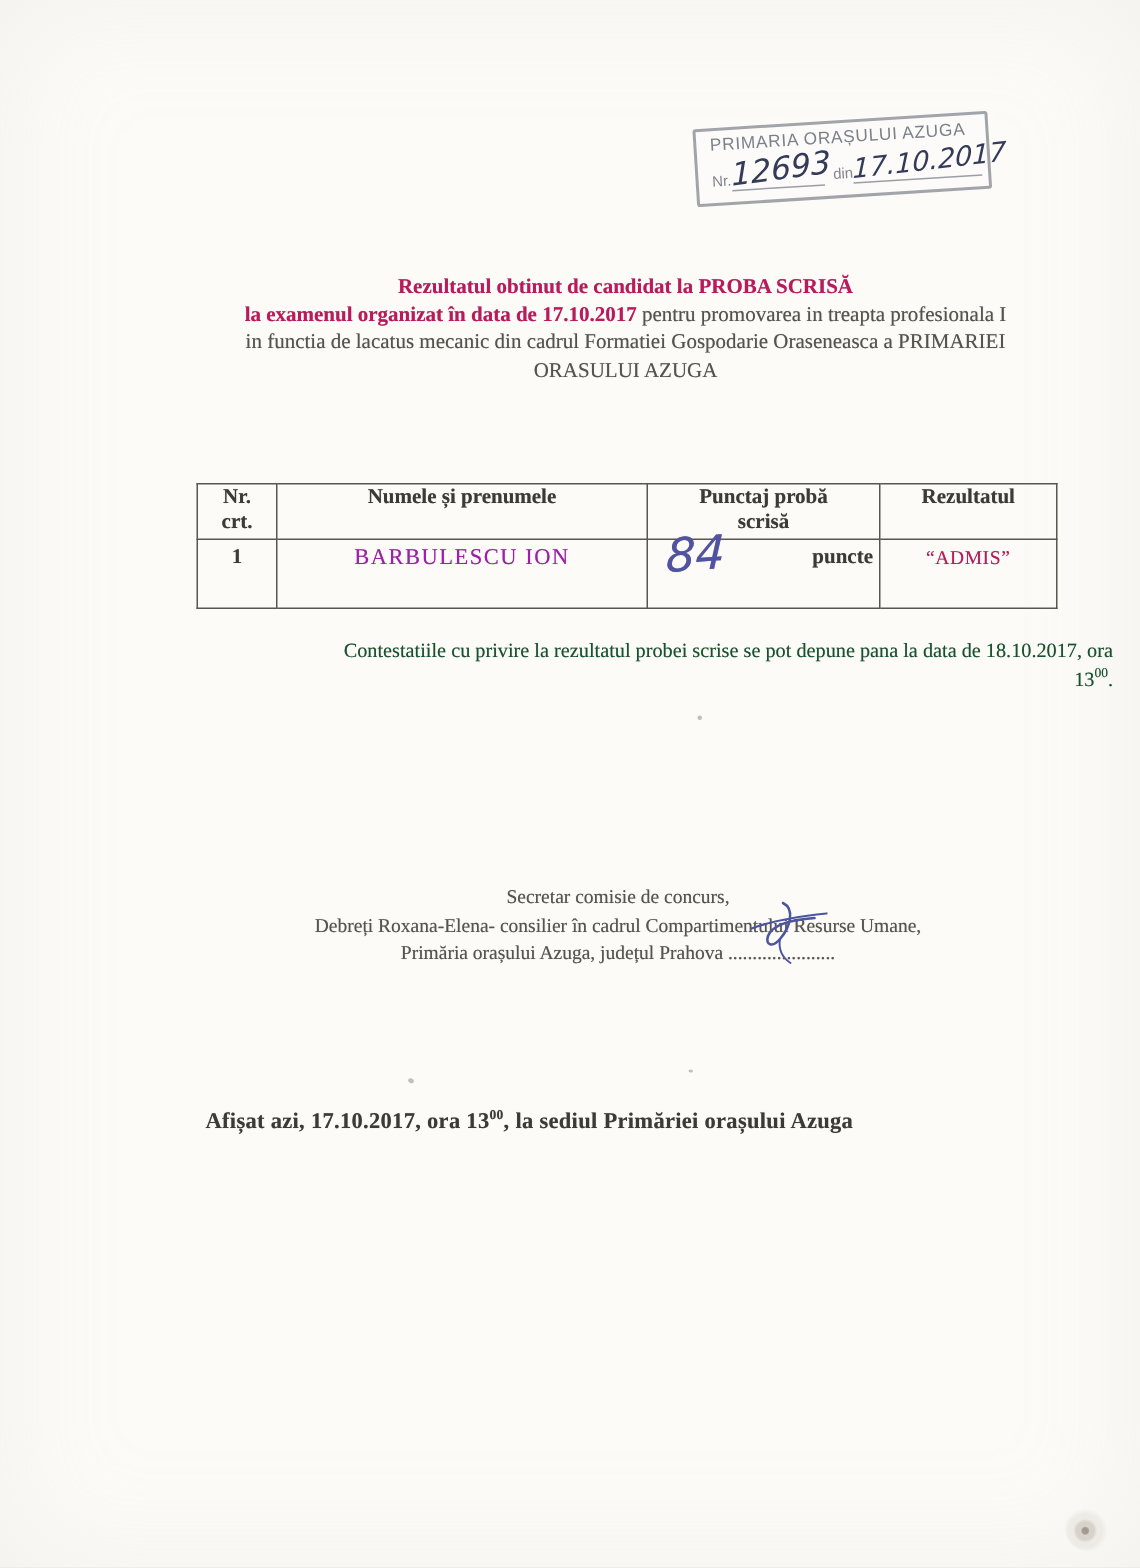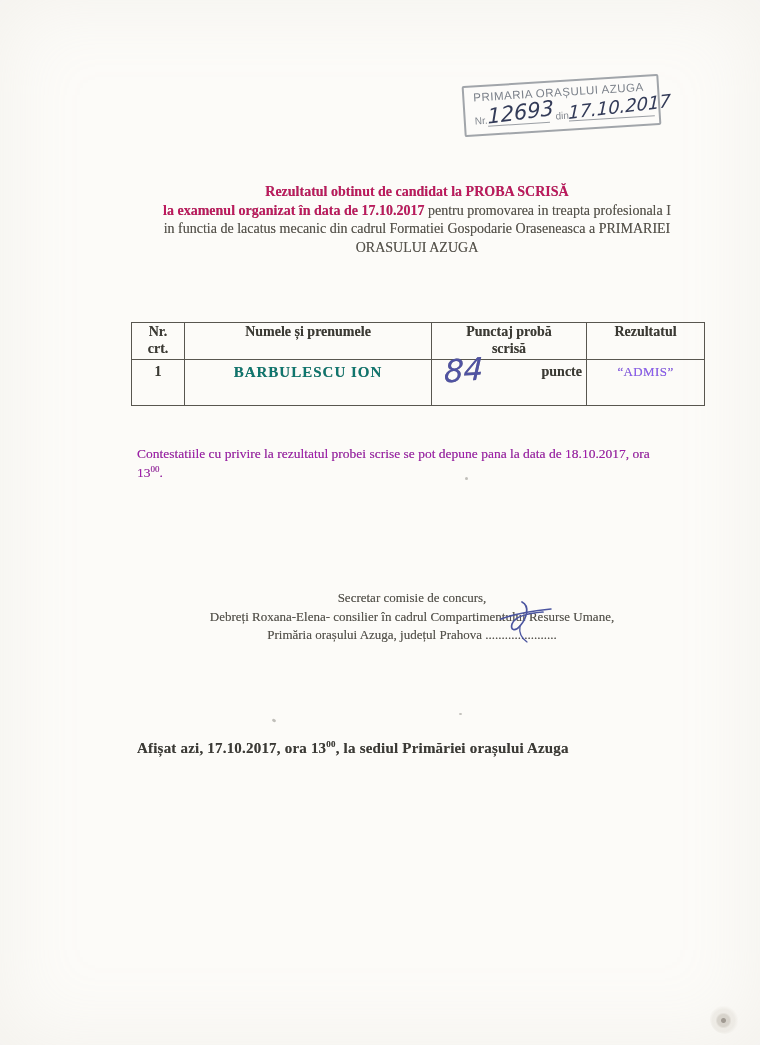--- a/index.html
+++ b/index.html
@@ -55,35 +55,35 @@
   .rtable th, .rtable td { border:1.6px solid #58564f; padding:0; }
   .rtable th {
     font-weight:bold; color:#3b3a34; vertical-align:top;
     padding-top:0; height:36px; line-height:17px;
   }
   .hwrap { margin:0 auto; }
   .w-nr   { max-width:32px; }
   .w-pct  { max-width:112px; }
   .row-data td { height:41px; vertical-align:top; padding-top:4px; }
   .cell-nr   { text-align:center; font-weight:bold; color:#3b3a34; }
-  .cell-name { text-align:center; font-weight:bold; color:#0f766e;
+  .cell-name { text-align:center; font-weight:normal; color:#a21caf;
                font-size:15px; letter-spacing:1px; }
   .cell-score { position:relative; text-align:right; padding-right:8px; }
   .score-hw {
     position:absolute; left:12px; top:-5px; font-size:31px; line-height:30px;
     color:#5053a2; transform:rotate(-4deg) skewX(-6deg); font-weight:normal;
   }
   .score-unit { font-weight:bold; color:#3b3a34; padding-right:4px; }
-  .cell-result { text-align:center; font-size:13px; color:#8b5cf6;
+  .cell-result { text-align:center; font-size:13px; color:#be185d;
                  letter-spacing:.4px; padding-top:6px; }
 
   
   .contest {
-    position:absolute; left:137px; top:444px; width:605px;
-    font-size:13.5px; line-height:19px; color:#a21caf;
+    position:absolute; left:137px; top:424px; width:605px;
+    font-size:13.5px; line-height:19px; color:#14532d;text-align:right;
   }
   sup.s { font-size:9px; line-height:0; vertical-align:super; }
 
   
   .sig {
     position:absolute; left:137px; top:589px; width:550px; text-align:center;
     font-size:13px; line-height:18.5px; color:#56544e;
   }
   .sig-flourish { position:absolute; left:497px; top:599px; width:58px; height:46px; }
 

